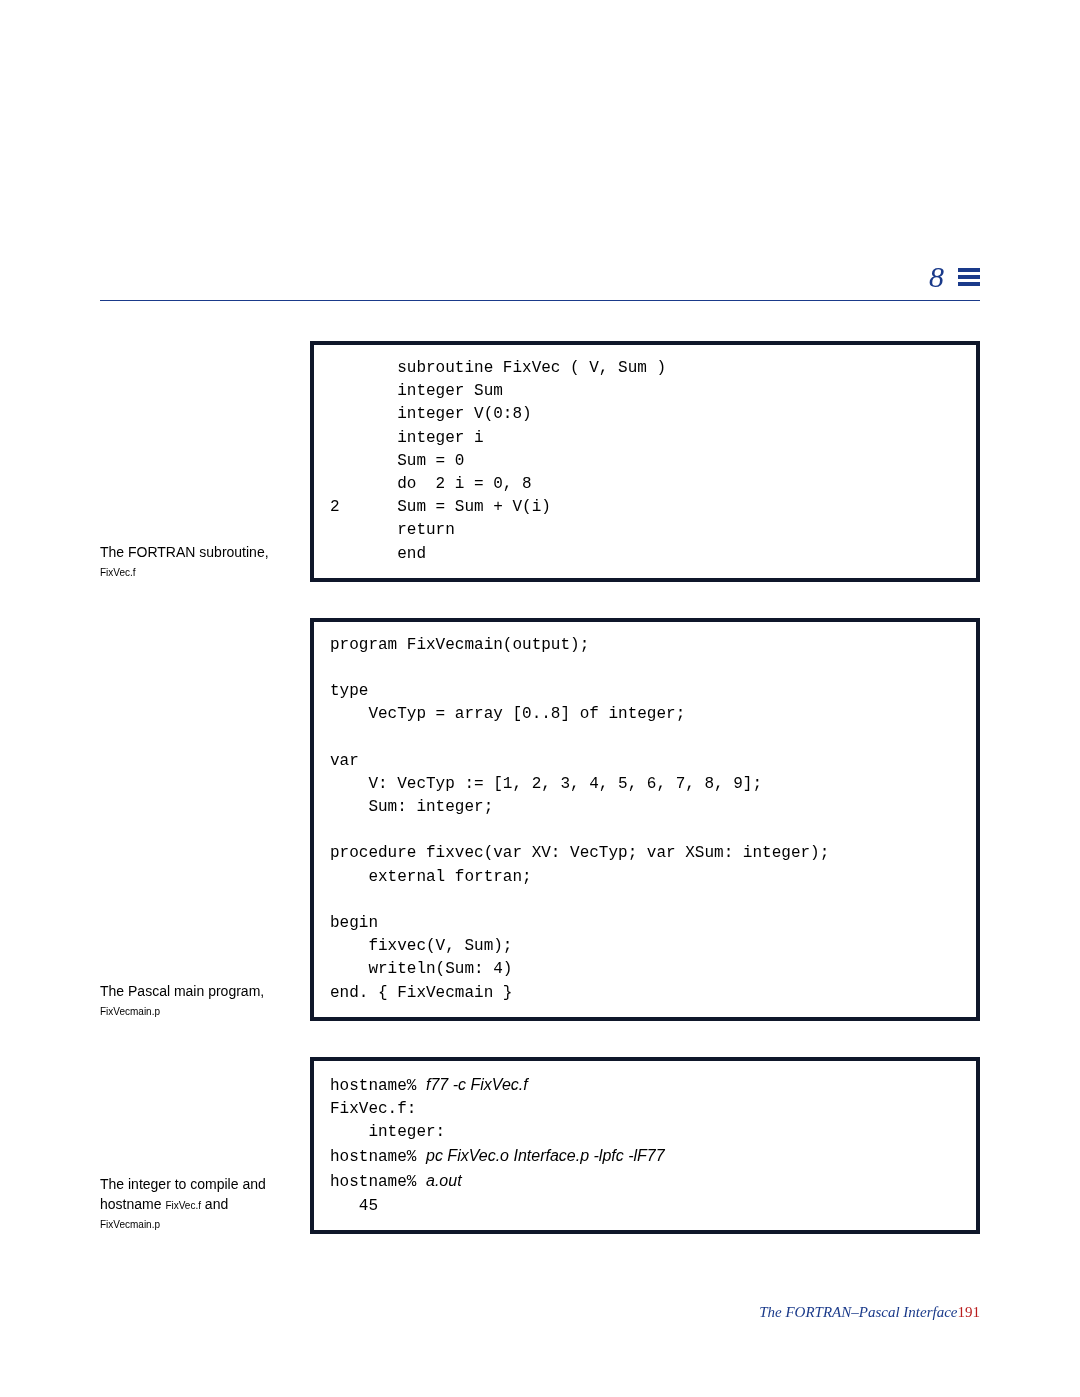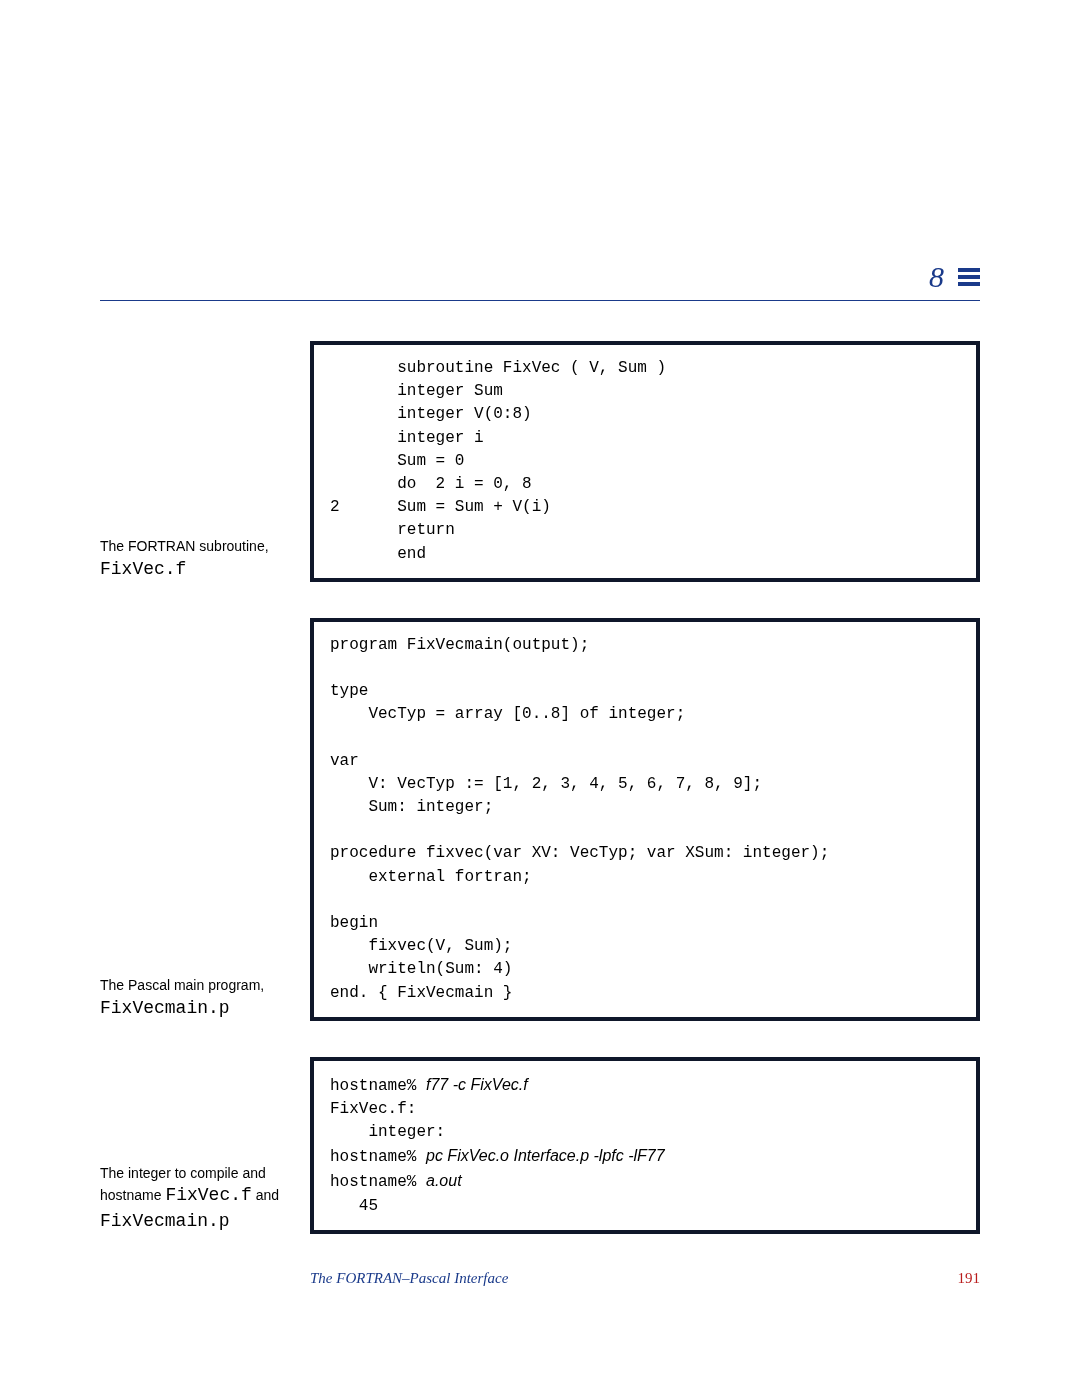--- a/index.html
+++ b/index.html
@@ -61,41 +61,41 @@
   .caption {
     width: 210px;
     flex-shrink: 0;
     font-family: Helvetica, Arial, sans-serif;
     font-size: 14px;
     line-height: 1.4;
     padding-right: 16px;
     box-sizing: border-box;
   }
   .caption .mono {
-    font-family: Liberation Mono, monospace;
-    font-size: 18px;
+    font-family: Liberation Sans, sans-serif;
+    font-size: 10px;
   }
   .codebox {
     flex: 1;
     border: 4px solid #0f172a;
     padding: 12px 16px;
     font-family: "Courier New", Courier, monospace;
     font-size: 16px;
     line-height: 1.45;
     white-space: pre;
     box-sizing: border-box;
   }
   .codebox .sans {
     font-family: Helvetica, Arial, sans-serif;
     font-style: italic;
   }
   .footer {
     display: flex;
-    justify-content: space-between;
-    margin-top: 36px;
+    justify-content: flex-end;
+    margin-top: 70px;
     margin-left: 210px;
     font-size: 15px;
   }
   .footer-title {
     font-style: italic;
     color: #1a3a8a;
   }
   .footer-page {
     color: #b91c1c;
   }

